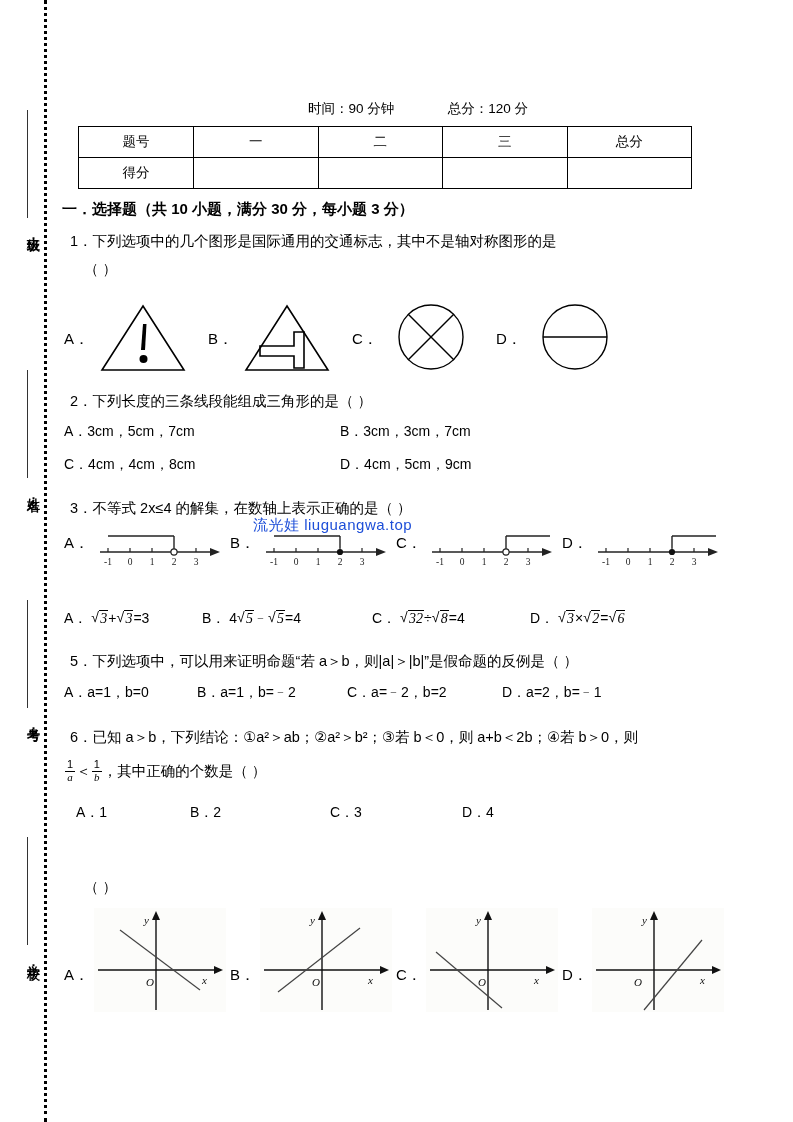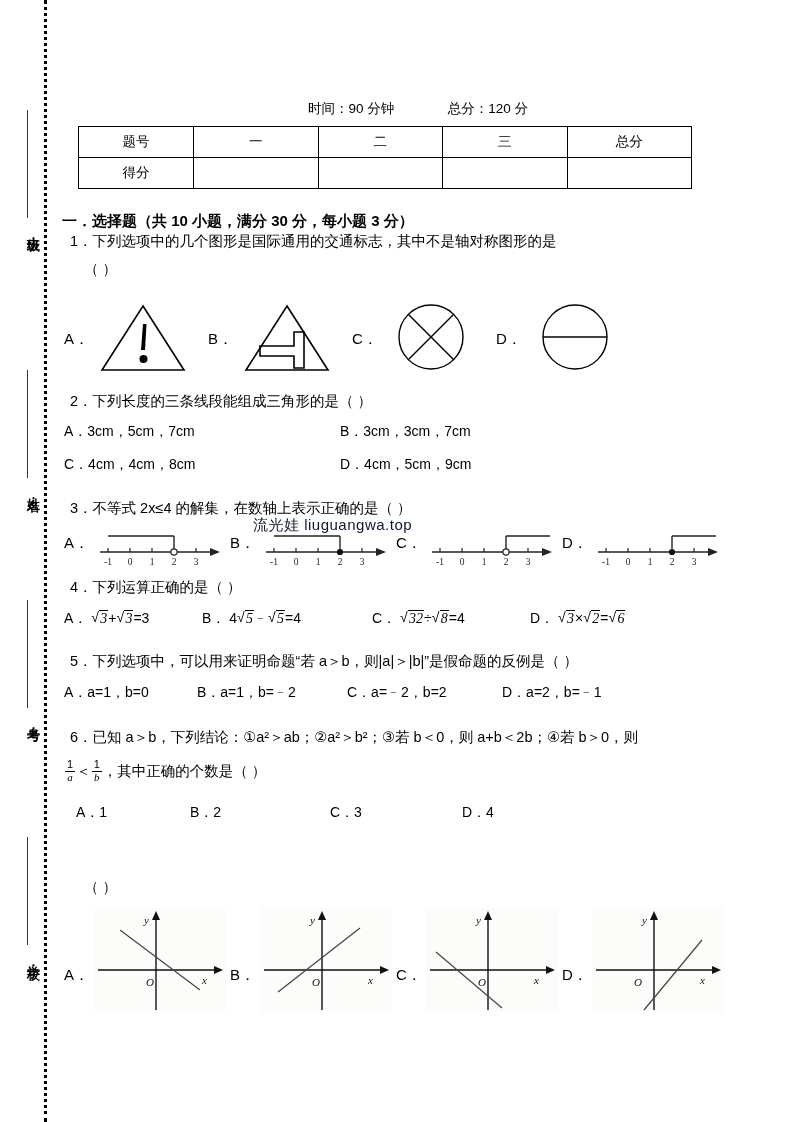--- a/index.html
+++ b/index.html
@@ -90,21 +90,21 @@
     display:inline-block;vertical-align:middle;
     text-align:center;font-size:11px;line-height:1.05;
     position:relative;top:-1px;margin:0 1px;
   }
   .frac .num{display:block;border-bottom:1px solid #000;padding:0 2px;}
   .frac .den{display:block;padding:0 2px;font-style:italic;font-family:"Liberation Serif",serif;}
 
   
   .watermark{
     position:absolute;left:253px;top:516px;
-    font-size:15px;color:#0f172a;
+    font-size:15px;color:#1d4ed8;
     letter-spacing:0.5px;
     white-space:nowrap;
     pointer-events:none;
   }
 
   
   .figrow{position:absolute;left:0;width:712px;}
   .figcell{position:absolute;top:0;}
   .lbl{position:absolute;font-size:15px;}
 
@@ -150,21 +150,21 @@
       <tr>
         <td class="lead">得分</td>
         <td></td>
         <td></td>
         <td></td>
         <td></td>
       </tr>
     </tbody>
       </table>
 
-    <div class="sec" style="top:212px;">一．选择题（共 10 小题，满分 30 分，每小题 3 分）</div>
+    <div class="sec" style="top:200px;">一．选择题（共 10 小题，满分 30 分，每小题 3 分）</div>
 
     <div class="q" style="top:230px;">
       <span>1．</span><span>下列选项中的几个图形是国际通用的交通标志，其中不是轴对称图形的是</span>
     </div>
     <div class="q" style="top:258px;left:22px;">（      ）</div>
 
     <div class="figrow" style="top:300px;height:76px;">
 
       <div class="lbl" style="left:2px;top:30px;">A．</div>
       <div class="figcell" style="left:36px;">
@@ -293,23 +293,20 @@
           <circle cx="80" cy="26" r="3.1" fill="#111"></circle>
           <text x="14" y="39" font-size="9.5" text-anchor="middle" font-family="Liberation Serif, serif" fill="#222">-1</text>
           <text x="36" y="39" font-size="9.5" text-anchor="middle" font-family="Liberation Serif, serif" fill="#222">0</text>
           <text x="58" y="39" font-size="9.5" text-anchor="middle" font-family="Liberation Serif, serif" fill="#222">1</text>
           <text x="80" y="39" font-size="9.5" text-anchor="middle" font-family="Liberation Serif, serif" fill="#222">2</text>
           <text x="102" y="39" font-size="9.5" text-anchor="middle" font-family="Liberation Serif, serif" fill="#222">3</text>
         </svg>
       </div>
     </div>
 
-    <div class="q" style="top:576px;">
-      <span>4．</span><span>下列运算正确的是（      ）</span>
-    </div>
 
     <div class="opts" style="top:610px;left:2px;">
       <span>A．</span>
       <span class="rad"><span class="bar"><i class="v">3</i></span></span>+<span class="rad"><span class="bar"><i class="v">3</i></span></span>=3
     </div>
     <div class="opts" style="top:610px;left:140px;">
       <span>B．</span>
       4<span class="rad"><span class="bar"><i class="v">5</i></span></span>﹣<span class="rad"><span class="bar"><i class="v">5</i></span></span>=4
     </div>
     <div class="opts" style="top:610px;left:310px;">

